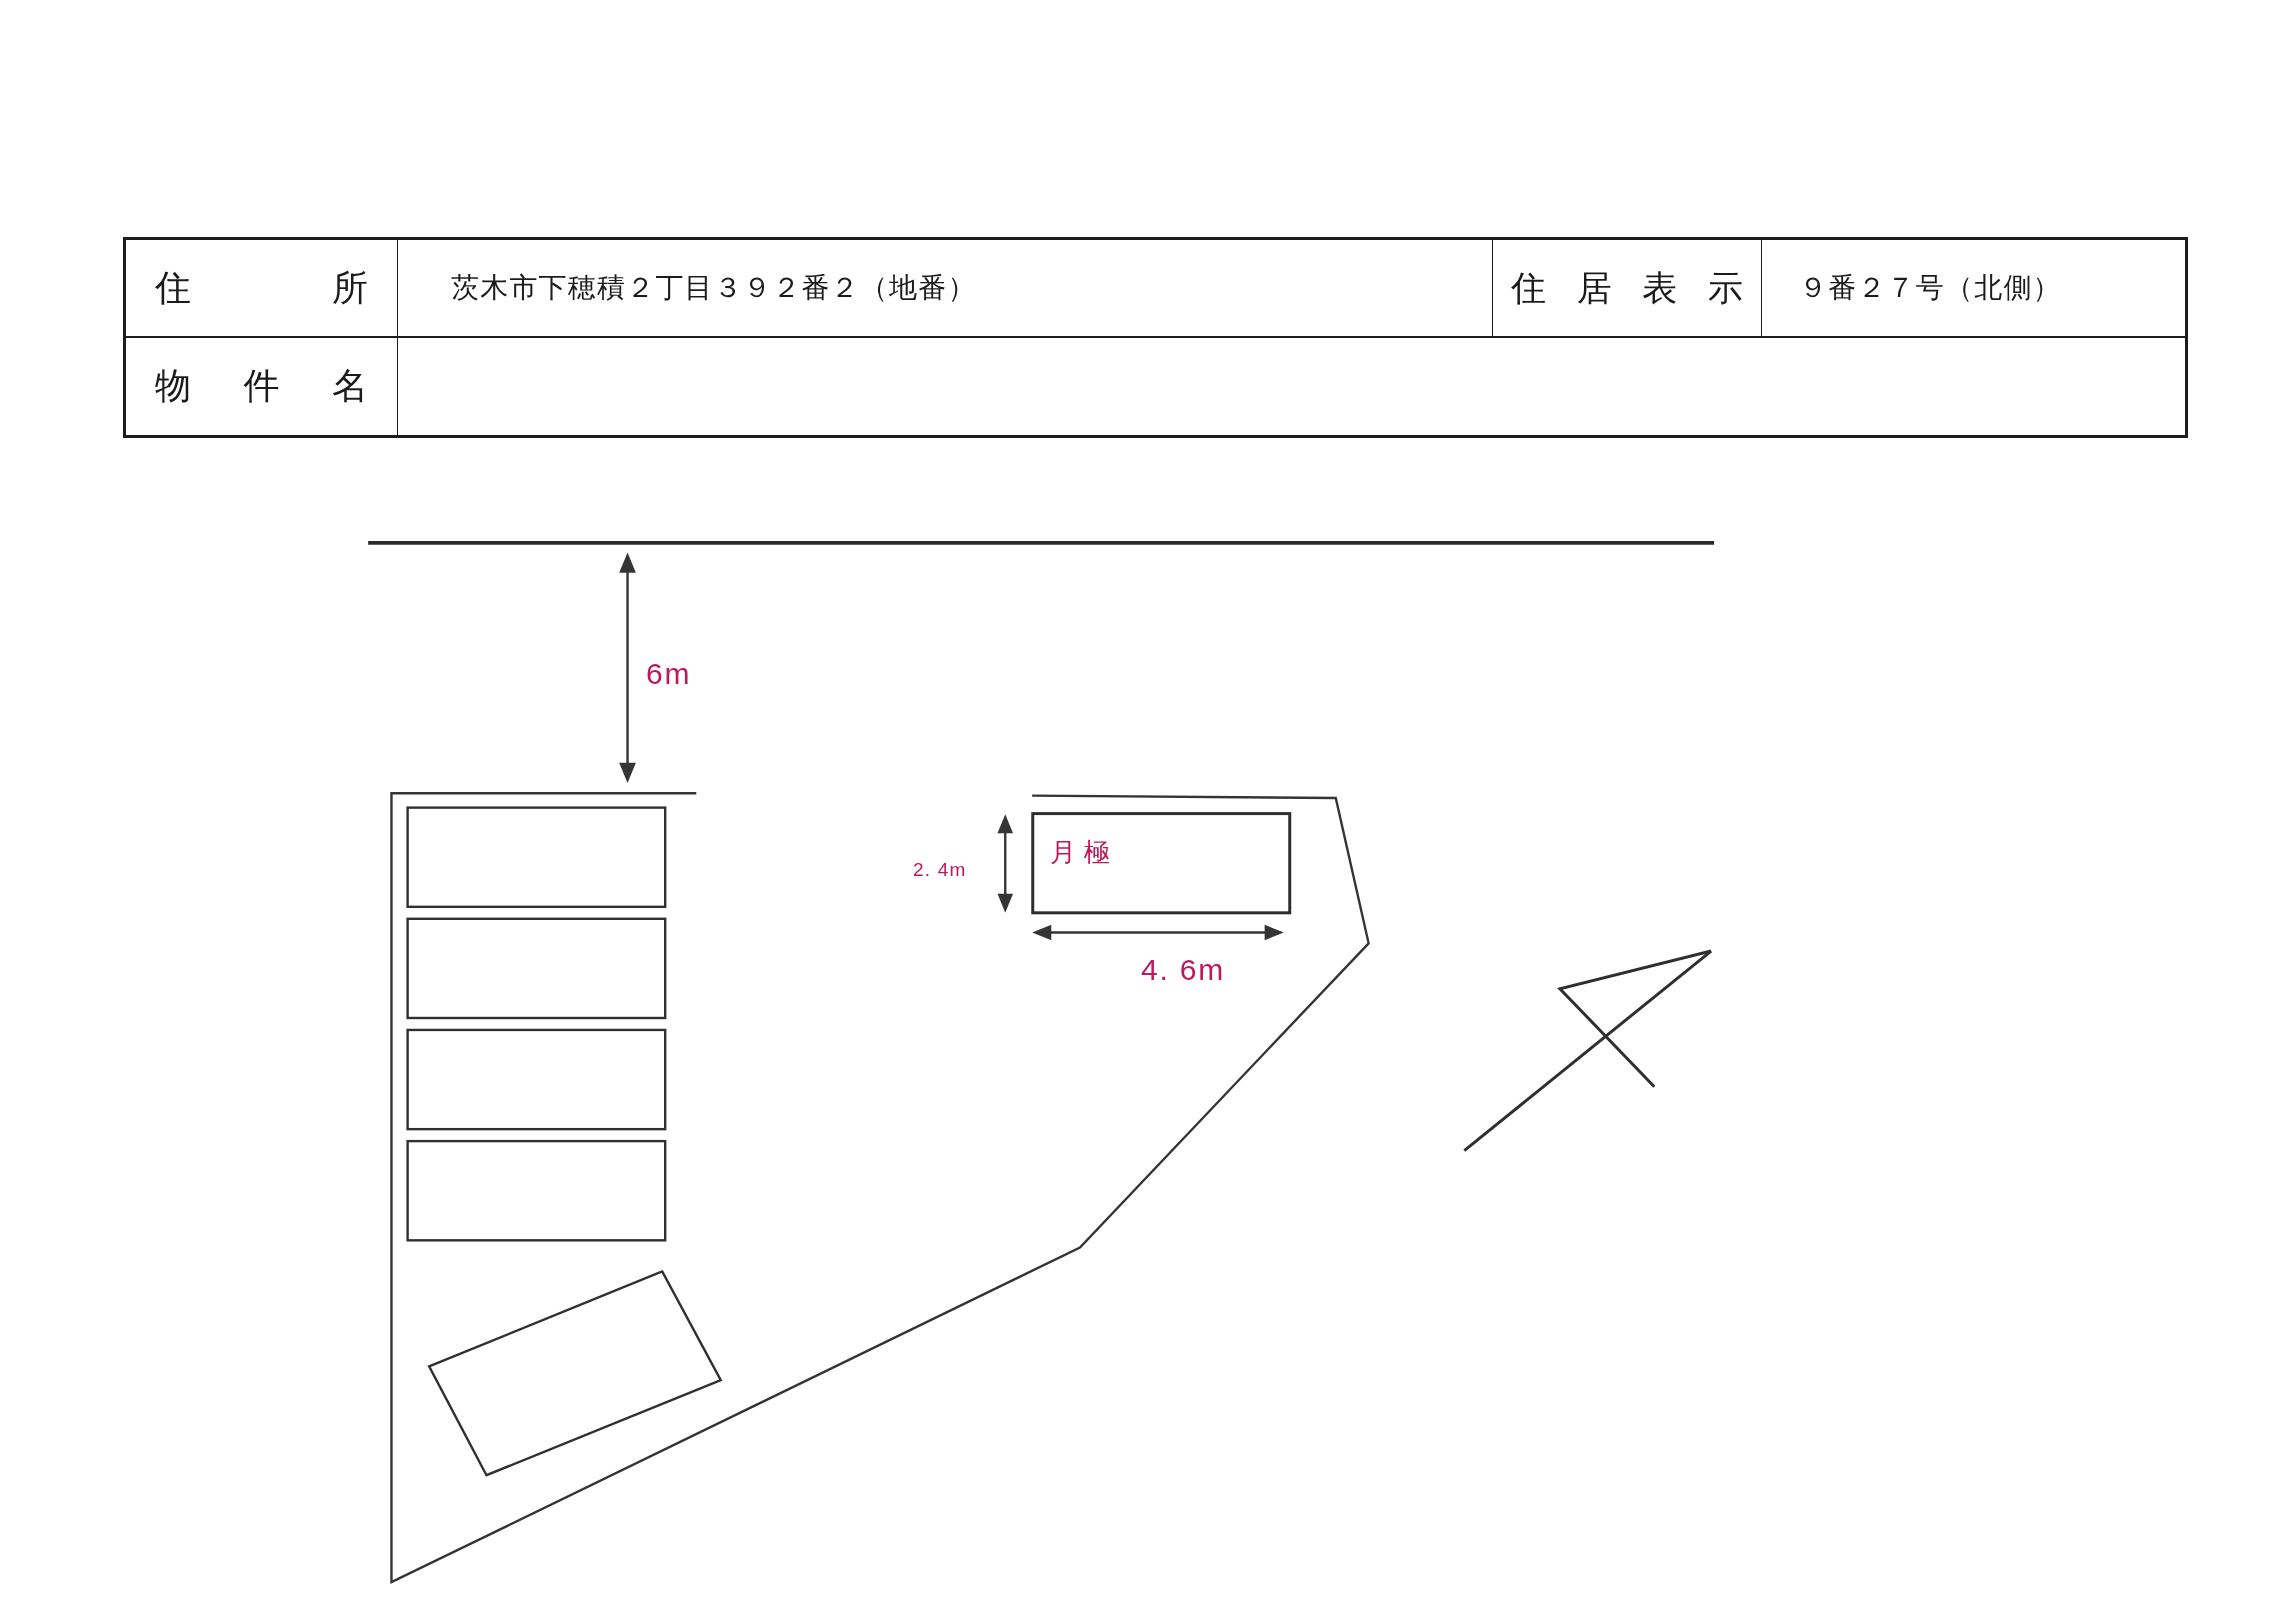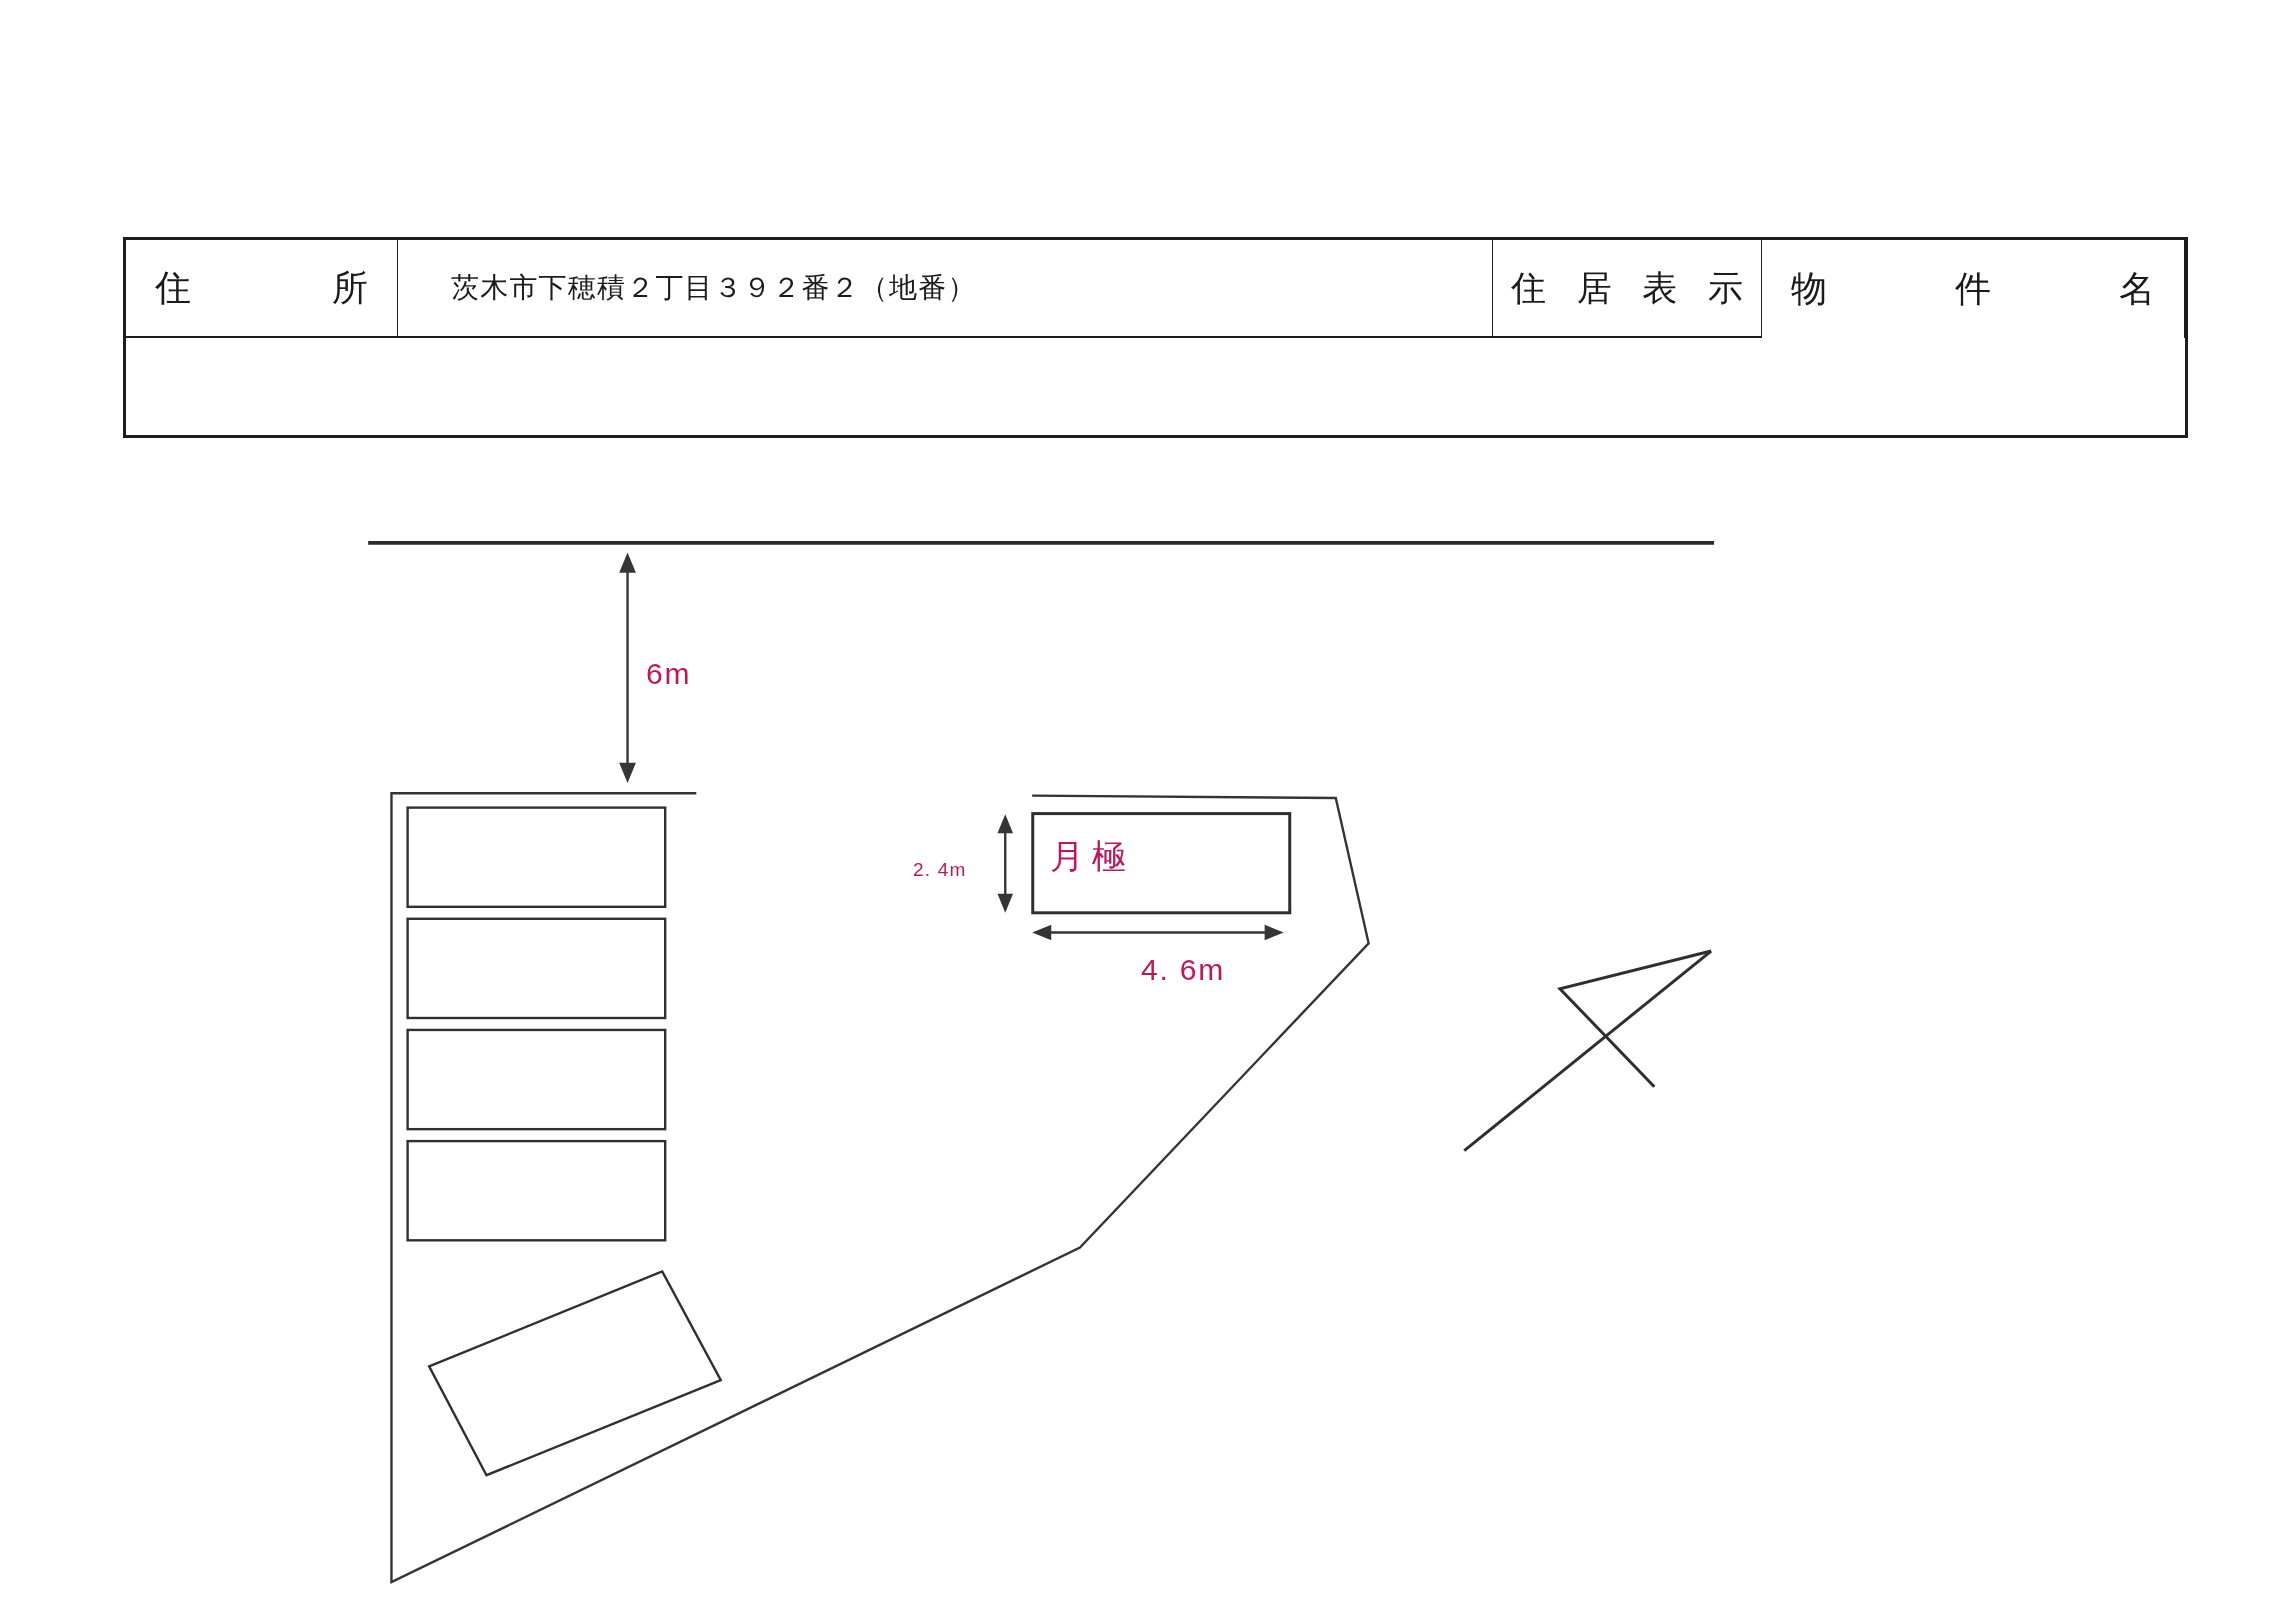--- a/index.html
+++ b/index.html
@@ -42,39 +42,40 @@
   .plan-svg{position:absolute;left:0;top:0;}
   .plan-label{
     position:absolute;
     color:#be185d;
     white-space:nowrap;
     line-height:1;
   }
   #road-width-label{left:646px;top:659px;font-size:30px;letter-spacing:1.8px;}
   #stall-depth-label{left:913px;top:860px;font-size:19px;letter-spacing:1.2px;}
   #stall-width-label{left:1109px;top:955px;font-size:30px;letter-spacing:1.8px;margin-left:32px;}
-  #stall-type-label{left:1050px;top:839px;font-size:34px;letter-spacing:7.8px;}
+  #stall-type-label{left:1050px;top:839px;font-size:26px;letter-spacing:7.8px;}
 </style>
 </head>
 <body>
 
 <div class="page">
 
   <div class="info-table serif">
     <div class="cell label bdr bdb">
         <span>住</span>
         <span>所</span>
       </div>
     <div class="cell value bdr bdb">茨木市下穂積２丁目３９２番２（地番）</div>
     <div class="cell label-tight bdr bdb">
         <span>住</span>
         <span>居</span>
         <span>表</span>
         <span>示</span>
       </div>
+    <div class="cell value bdb" style="padding-left:37px;">９番２７号（北側）</div>
 
     <div class="cell label bdr">
         <span>物</span>
         <span>件</span>
         <span>名</span>
       </div>
   </div>
 
   <svg class="plan-svg" width="2295" height="1623" viewBox="0 0 3840 2715">
 

